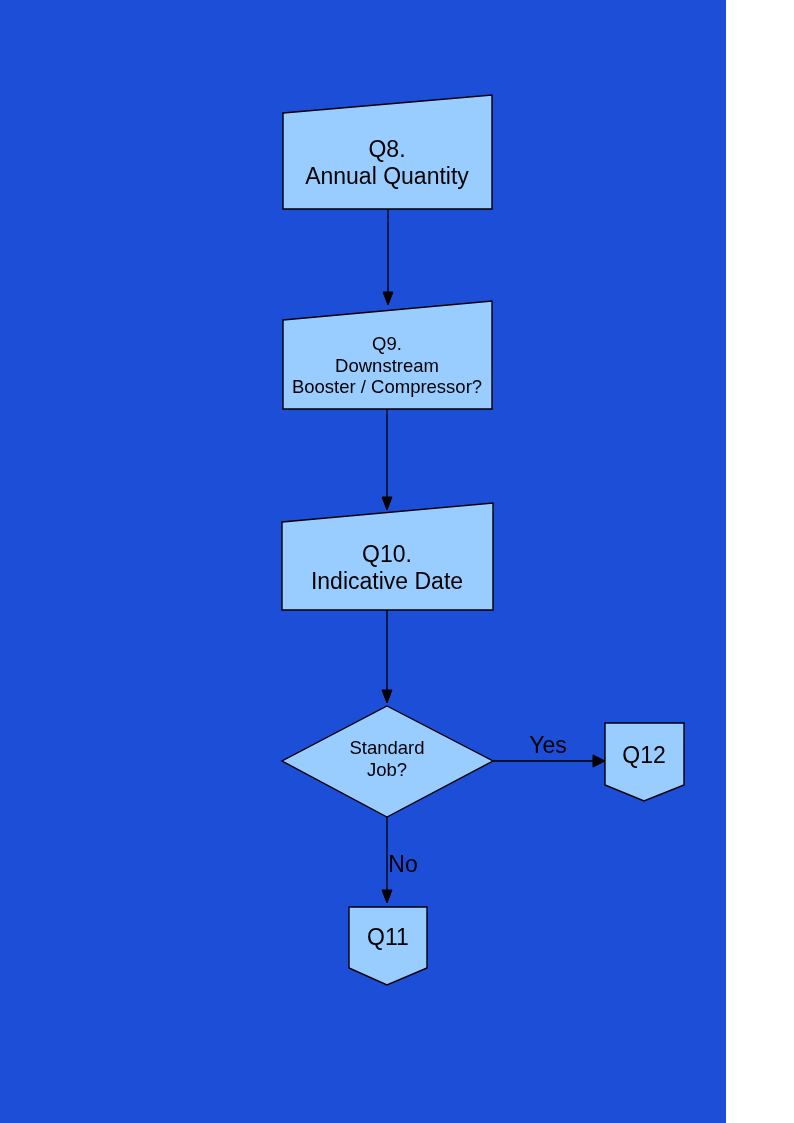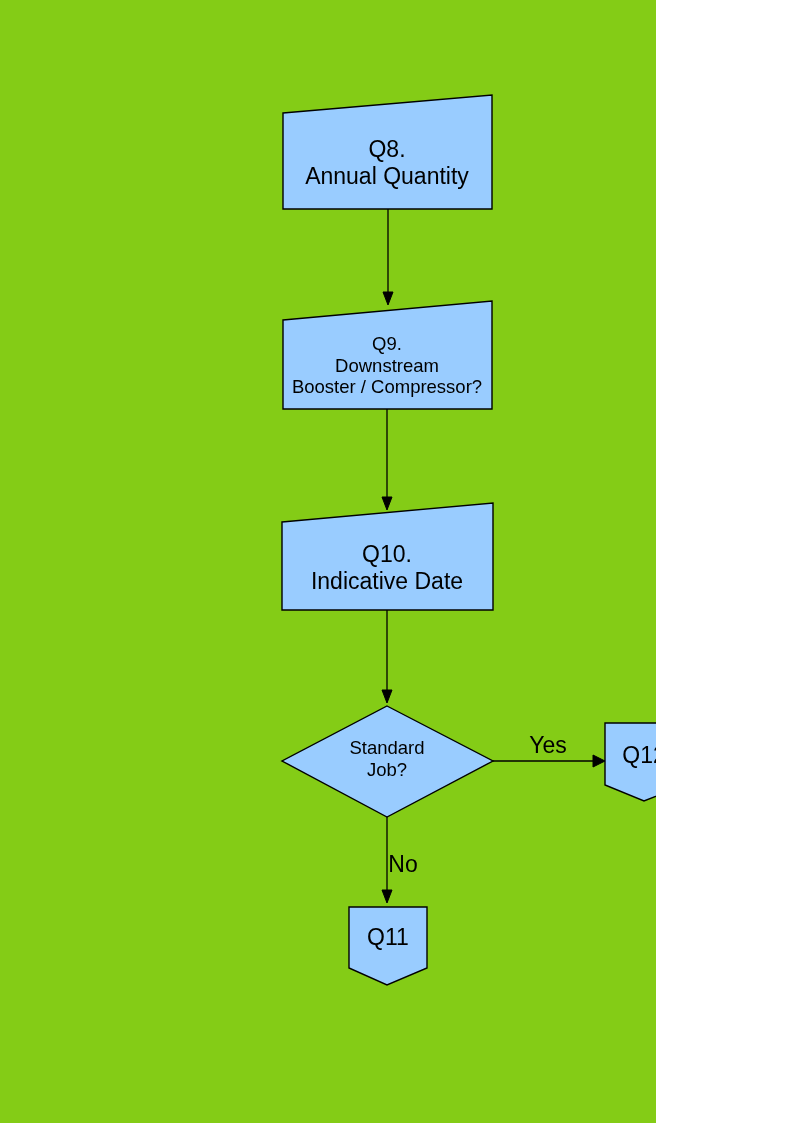--- a/index.html
+++ b/index.html
@@ -2,23 +2,23 @@
 <html><head>
 <meta charset="utf-8">
 <style>
   html, body {
     margin: 0;
     padding: 0;
     background: #ffffff;
   }
   .page {
     position: relative;
-    width: 656px;
+    width: 726px;
     height: 1123px;
-    background: #84cc16;
+    background: #1d4ed8;
     overflow: hidden;
   }
   svg.diagram {
     position: absolute;
     top: 0;
     left: 0;
     width: 794px;
     height: 1123px;
   }
   .node {

